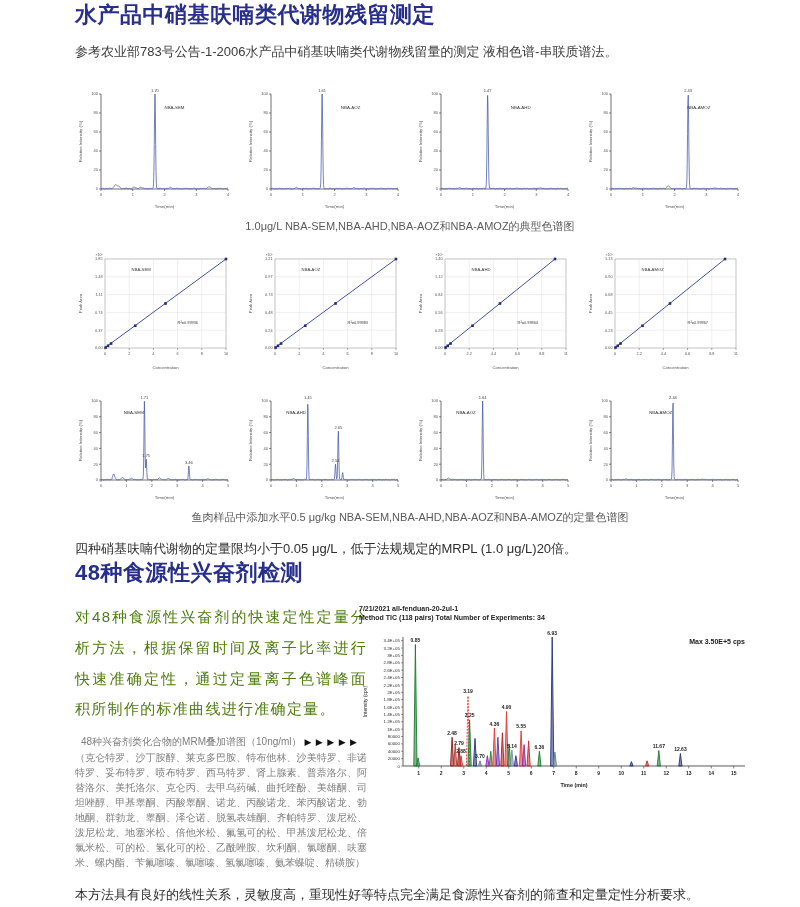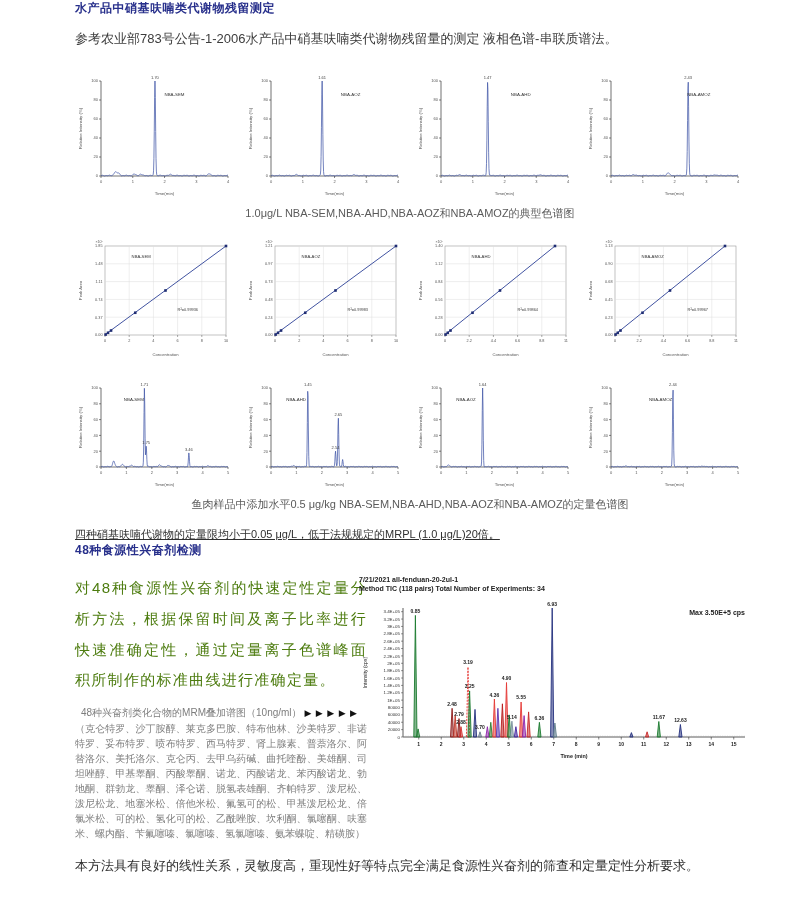--- a/index.html
+++ b/index.html
@@ -1,32 +1,32 @@
 <!DOCTYPE html>
 <html style="--accent: #272f8b;"><head>
 <meta charset="utf-8">
 <style>
   html,body{margin:0;padding:0;background:#fff;}
   body{width:800px;height:907px;overflow:hidden;font-family:"Liberation Sans","DejaVu Sans",sans-serif;color:#333;position:relative;}
   .page{position:absolute;left:75px;top:0;width:670px;}
-  h1.sec-title{font-size:12px;font-weight:bold;color:var(--accent,#272f8b);margin:0;letter-spacing:.5px;}
+  h1.sec-title{font-size:22px;font-weight:bold;color:var(--accent,#272f8b);margin:0;letter-spacing:.5px;}
   .t1{margin-top:18px;}
   .t2{margin-top:44px;}
   .intro{font-size:13px;color:#3c3c3c;margin:13px 0 0 0;}
   .chart-row{display:flex;justify-content:space-between;width:670px;}
   .row1{margin-top:19px;}
   .row2{margin-top:12px;}
   .row3{margin-top:16px;}
   .chart-box{width:160px;}
   .h130{height:130px;}
   .h125{height:125px;}
   .h114{height:114px;}
   .caption{font-size:11px;color:#5a5a5a;text-align:center;margin:9px 0 0 0;}
   .cap2{margin-top:4px;}
-  .conclusion{font-size:11px;color:#2f2f2f;margin:15px 0 0 0;text-decoration:underline;}
+  .conclusion{font-size:13px;color:#2f2f2f;margin:15px 0 0 0;}
   .sec2-body{position:relative;margin-top:14px;min-height:206px;}
   .sec2-left{width:292px;}
   .para2{font-size:15px;line-height:2.05;letter-spacing:1.3px;color:#4d7c0f;text-align:justify;margin:0;}
   .note{font-size:10px;line-height:1.5;color:#7d7d7d;margin:9px 0 0 0;text-align:justify;}
   .note-title{padding-left:6px;}
   .arrows{color:#111;font-size:9px;letter-spacing:1px;}
   .sec2-right{position:absolute;right:-4px;top:2px;width:390px;height:196px;}
   .tic-h1,.tic-h2{font-size:7px;font-weight:bold;color:#222;line-height:1.35;}
   .tic-max{position:absolute;top:34px;right:4px;font-size:7px;font-weight:bold;color:#222;}
   .tic-chart{position:absolute;left:0;top:26px;width:390px;height:160px;}

